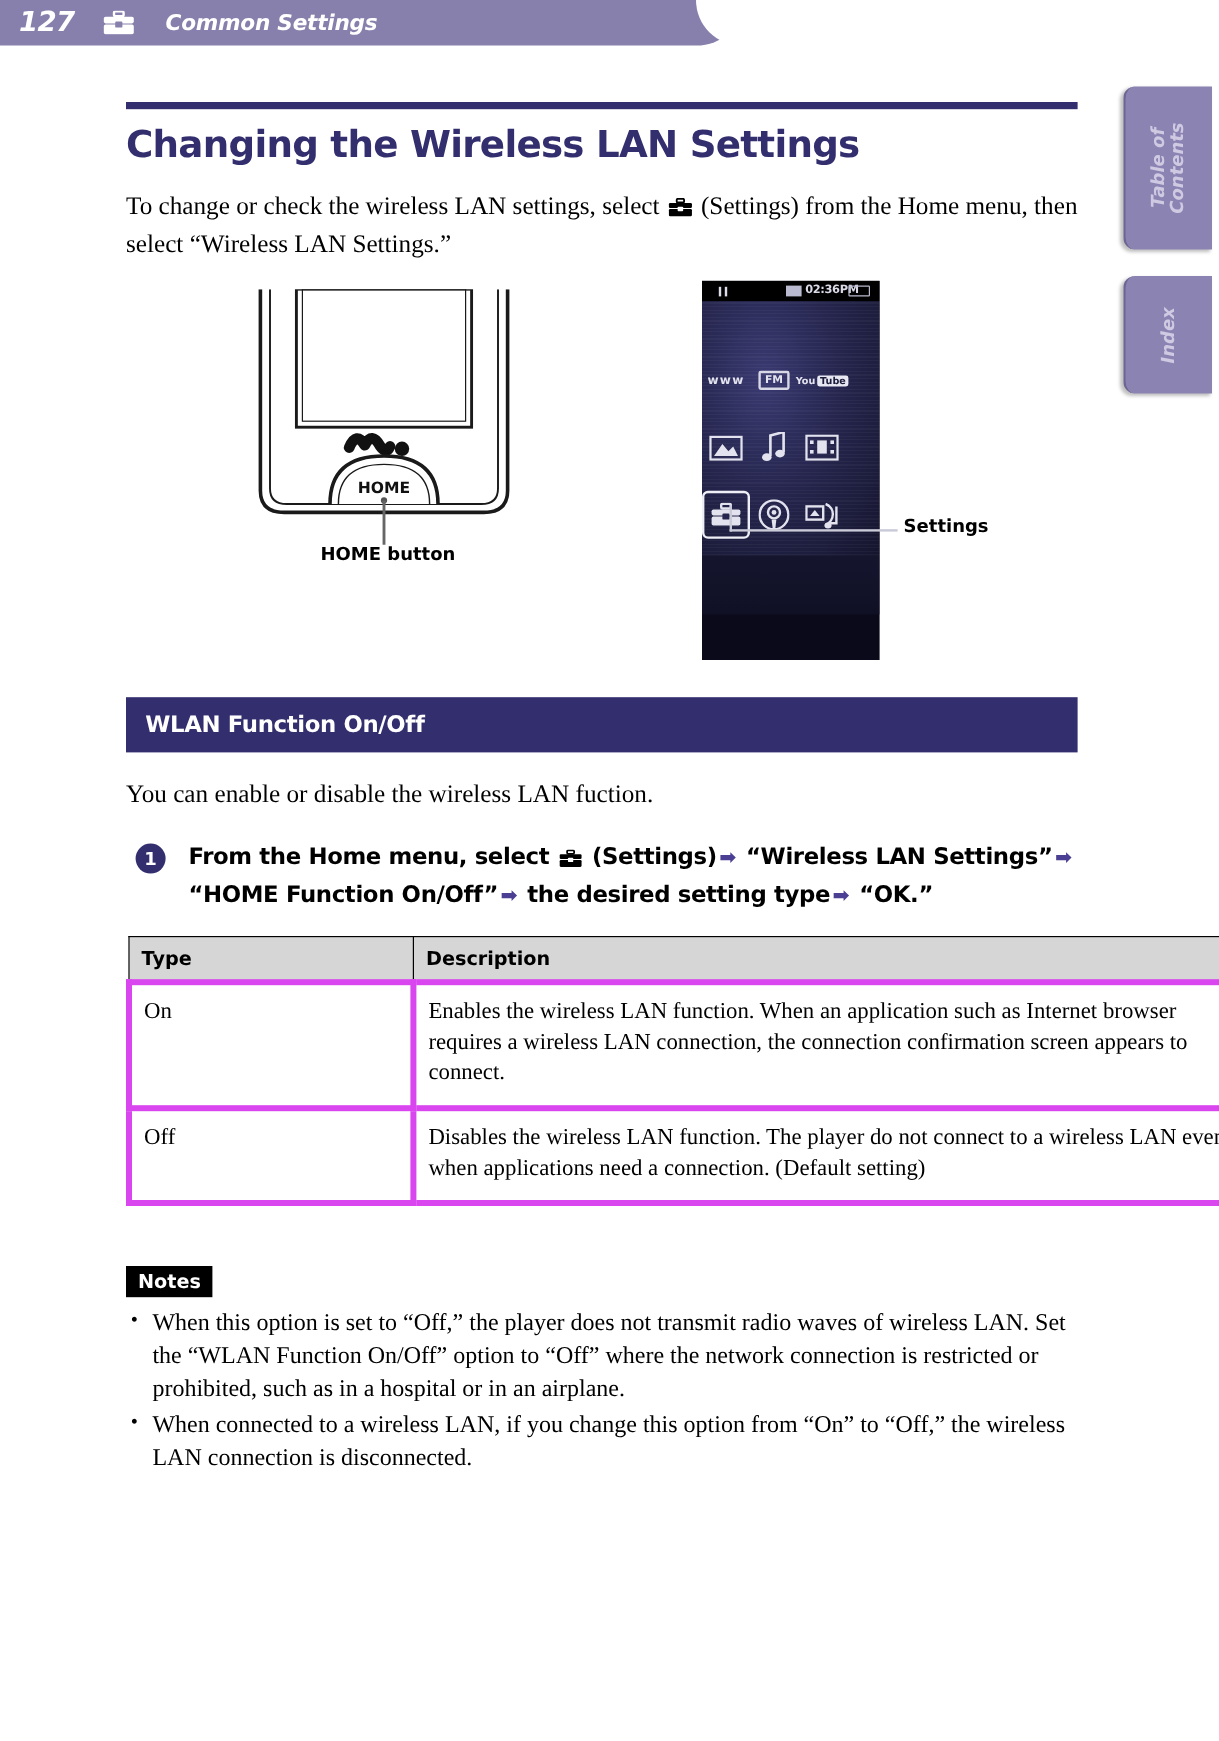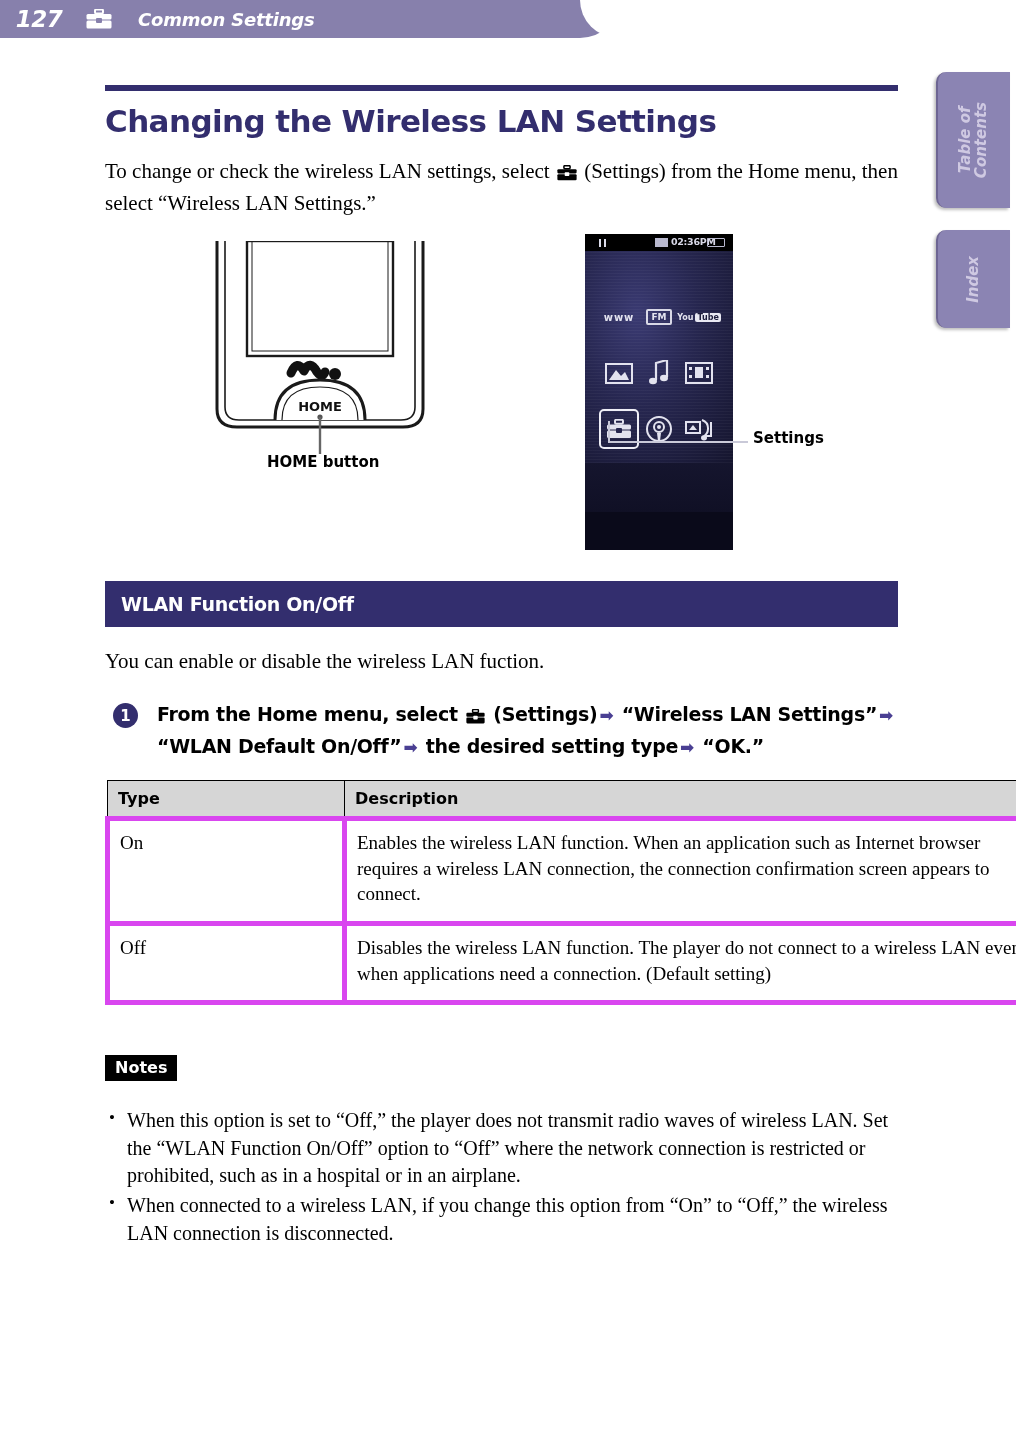--- a/index.html
+++ b/index.html
@@ -171,21 +171,21 @@
     border:1.5px solid #b9b9cf; border-radius:1px;
   }
   .grid {
     position: relative;
     height: 212px;
     background:
       repeating-linear-gradient(0deg, rgba(255,255,255,0.035) 0 1px, transparent 1px 3px),
       radial-gradient(ellipse at 35% 30%, #3a3a72 0%, #26264f 45%, #15152e 100%);
     padding-top: 38px;
   }
-  .grow { display:flex; justify-content:center; align-items:center; height:56px; }
+  .grow { display:flex; justify-content:flex-start; align-items:center; height:56px; }
   .gicon { width:40px; height:40px; display:flex; align-items:center; justify-content:center;
            color:#e3e3ef; font-family:"DejaVu Sans", sans-serif; }
   .gicon.sel { border:2px solid #eeeef6; border-radius:5px; }
   .www { font-size:10px; font-weight:bold; letter-spacing:1px; }
   .fmbox { border:2px solid #d8d8e6; border-radius:2px; font-size:9px; font-weight:bold;
            padding:1px 3px; }
   .yt { font-size:8px; font-weight:bold; display:flex; gap:2px; align-items:center; }
   .yt b { background:#e8e8f2; color:#1b1b3a; padding:0 2px; border-radius:2px; }
   .screen-bottom { height: 49px; background: linear-gradient(#15152e, #101025); }
   .callout-line {
@@ -265,21 +265,21 @@
 
   
   .notes { margin-top: 50px; }
   .notes-badge {
     display:inline-block;
     background:#000; color:#fff;
     font-family:"DejaVu Sans", sans-serif;
     font-weight:bold; font-size:16px;
     padding: 3px 10px 4px 10px;
   }
-  ul.notes-list { list-style:none; margin-top:26px; }
+  ul.notes-list { list-style:none; margin-top:8px; }
   ul.notes-list li {
     position:relative;
     padding-left: 22px;
     font-size: 20px;
     line-height: 1.38;
     margin-bottom: 2px;
   }
   ul.notes-list li::before {
     content:"\2022";
     position:absolute; left:4px; top:-1px;
@@ -446,21 +446,21 @@
     </div>
     <p class="sec-intro">You can enable or disable the wireless LAN fuction.</p>
 
     <div class="step">
       <div class="step-badge">1</div>
       <div class="step-text"><span>From the Home menu, select </span><span class="inline-ico"><svg width="19" height="15" viewBox="0 0 26 20" aria-hidden="true">
           <rect x="9" y="0.5" width="8" height="4" rx="1.2" fill="none" stroke="#000" stroke-width="2"></rect>
           <rect x="0.5" y="5" width="25" height="5.5" rx="1.5" fill="#000"></rect>
           <rect x="0.5" y="11.5" width="25" height="8" rx="1.5" fill="#000"></rect>
           <rect x="10" y="9" width="6" height="5" rx="1" fill="#fff"></rect>
-        </svg></span><span> (Settings)</span><span class="arr">➡</span><span> “Wireless LAN Settings”</span><span class="arr">➡</span><span> “WLAN Default On/Off”</span><span class="arr">➡</span><span> the desired setting type</span><span class="arr">➡</span><span> “OK.”</span></div>
+        </svg></span><span> (Settings)</span><span class="arr">➡</span><span> “Wireless LAN Settings”</span><span class="arr">➡</span><span> “HOME Function On/Off”</span><span class="arr">➡</span><span> the desired setting type</span><span class="arr">➡</span><span> “OK.”</span></div>
     </div>
 
     <table class="spec">
       <colgroup>
           <col class="c1">
           <col>
         </colgroup>
       <thead>
         <tr>
           <th>Type</th>

